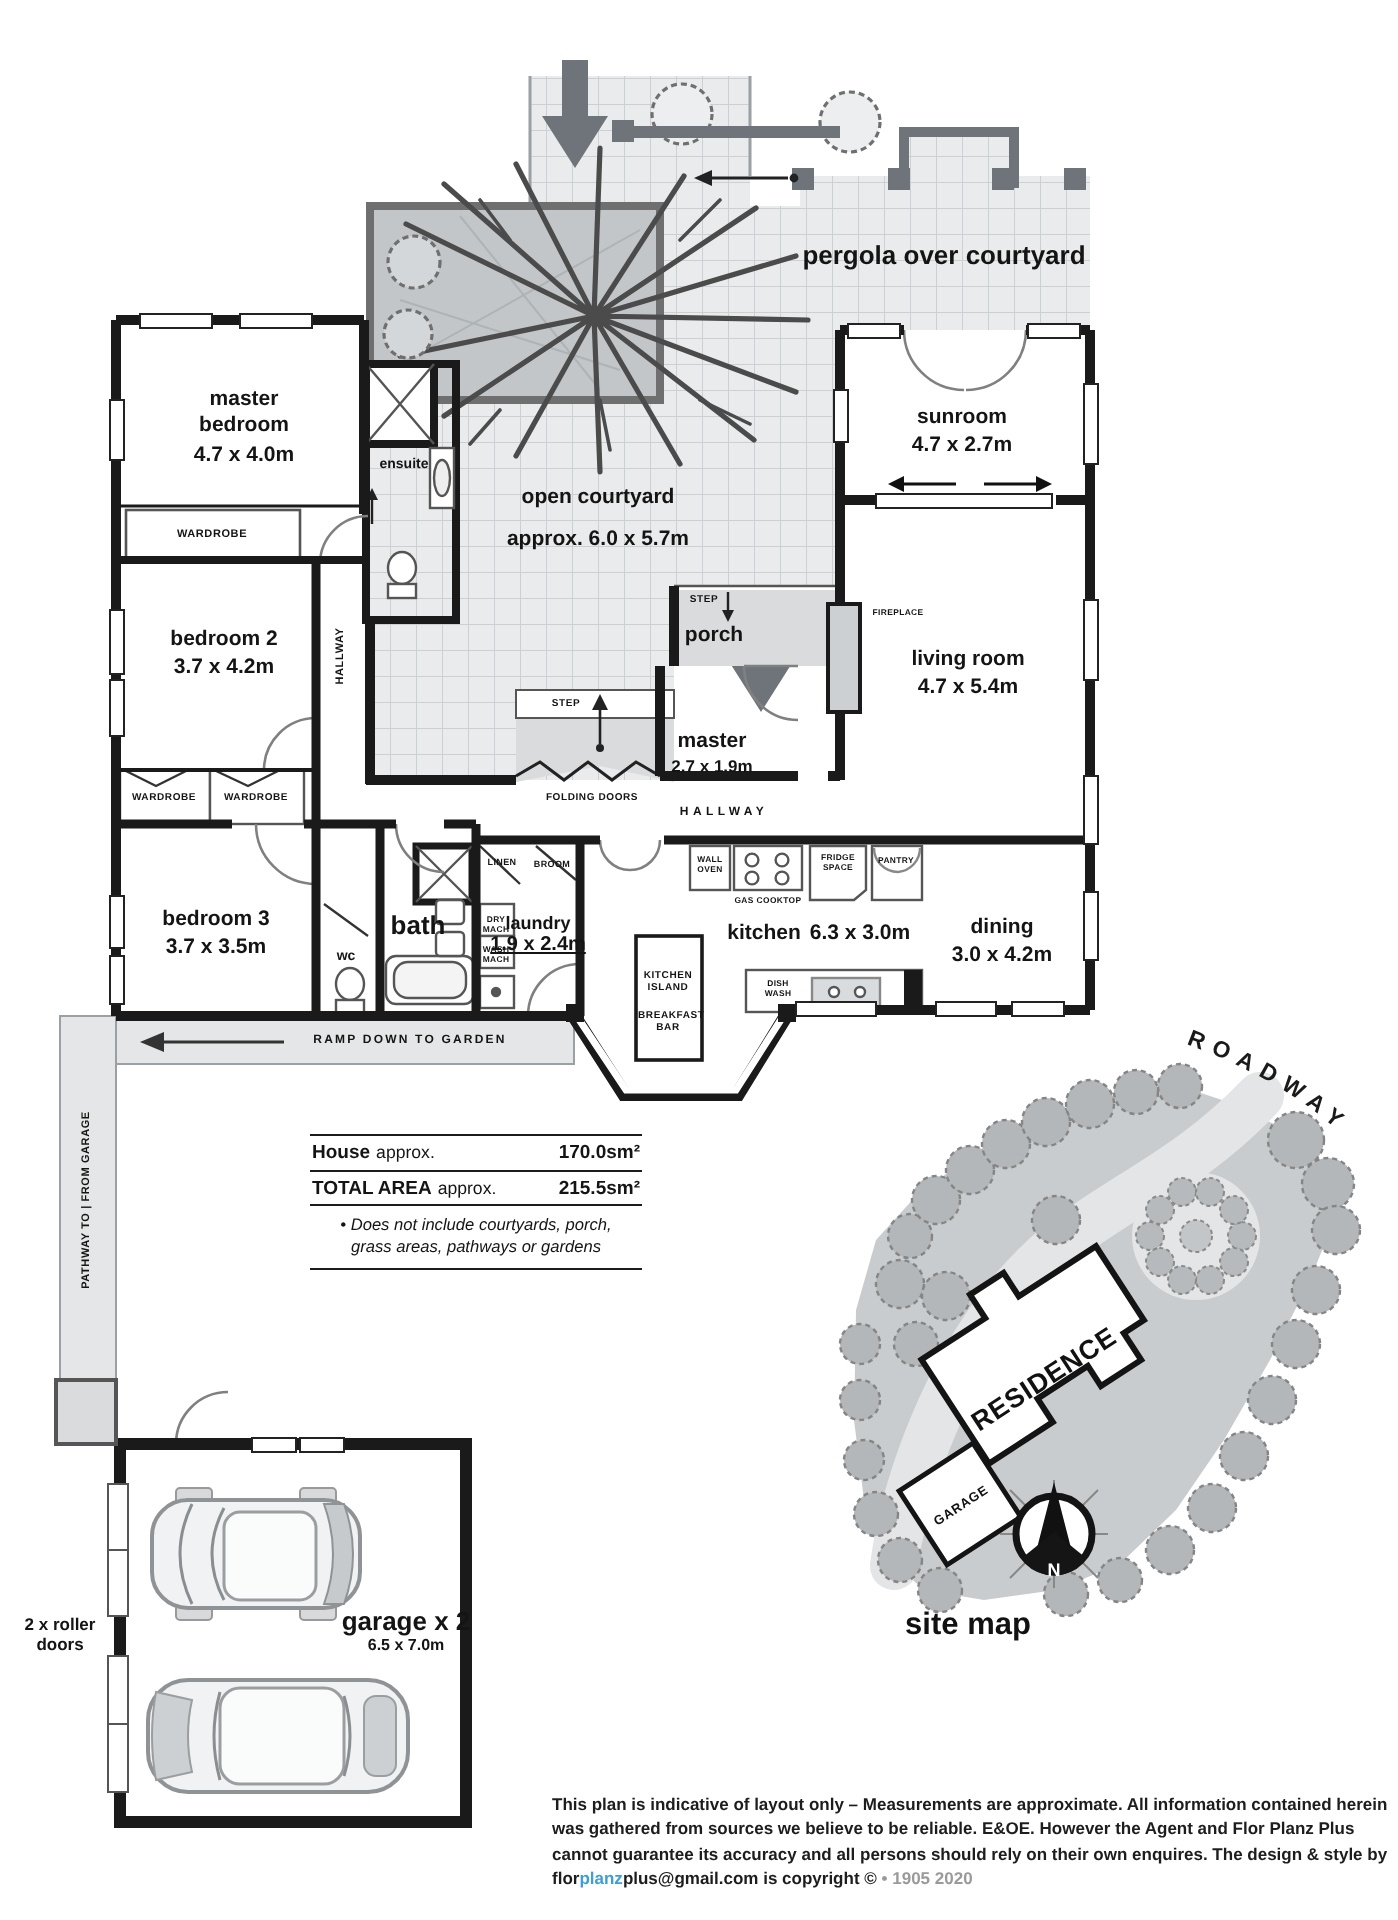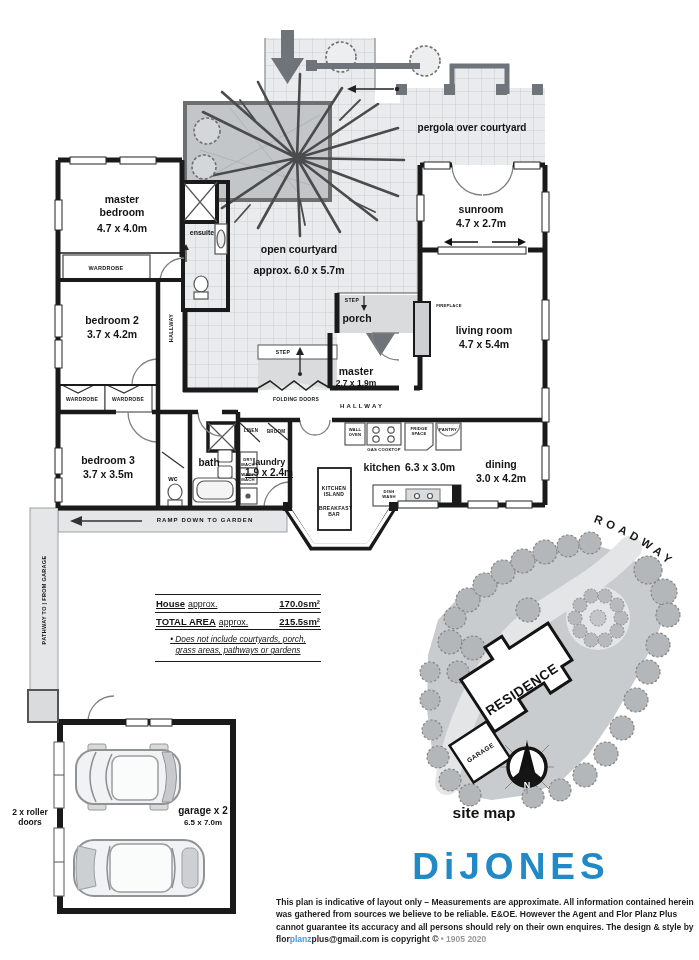--- a/index.html
+++ b/index.html
@@ -1,29 +1,29 @@
 <!DOCTYPE html>
 <html><head>
 <meta charset="utf-8">
 <style>
   html,body{margin:0;padding:0;background:#fff;}
   #page{position:relative;width:699px;height:960px;background:#fff;overflow:hidden;
         font-family:"Liberation Sans",sans-serif;color:#111;}
   #plan-svg{position:absolute;left:0;top:0;width:699px;height:960px;}
   .lbl{position:absolute;transform:translate(-50%,-50%);text-align:center;
        font-weight:700;font-size:10.5px;line-height:1.2;color:#141414;white-space:normal;}
-  .s95{font-size:10px;} .s9{font-size:9px;} .s85{font-size:8.5px;} .s8{font-size:8px;}
+  .s95{font-size:13px;} .s9{font-size:9px;} .s85{font-size:8.5px;} .s8{font-size:8px;}
   .s75{font-size:10px;text-decoration:underline;} .s7{font-size:7px;}
   .s6{font-size:6px;letter-spacing:.4px;} .s55{font-size:5.5px;letter-spacing:.3px;}
   .s5{font-size:5px;letter-spacing:.3px;} .s45{font-size:4.5px;letter-spacing:.2px;}
   .s42{font-size:4.2px;letter-spacing:.2px;}
   .vert{transform:translate(-50%,-50%) rotate(-90deg);}
   .ls2{letter-spacing:2.2px;} .ls1{letter-spacing:1.1px;}
-  .areas{position:absolute;left:155px;top:594px;width:166px;border-top:1.8px solid #1c1c1c;
-         font-size:9.5px;color:#141414;text-decoration:underline;}
+  .areas{position:absolute;left:155px;top:567px;width:166px;border-top:1.8px solid #1c1c1c;
+         font-size:9.5px;color:#141414;}
   .arow{display:flex;justify-content:space-between;align-items:baseline;
         padding:3px 1px 2.5px 1px;border-bottom:1.8px solid #1c1c1c;}
   .arow .nm{font-weight:700;} .arow .q{font-weight:400;font-size:8.8px;margin-left:3px;}
   .arow .val{font-weight:700;margin-left:24px;}
   .anote{font-style:italic;font-size:8.3px;text-align:center;padding:4px 2px 5px 2px;
          border-bottom:1.8px solid #1c1c1c;line-height:1.35;}
   .logo{position:absolute;left:388px;top:846px;width:246px;text-align:center;
         font-size:37px;font-weight:700;letter-spacing:5px;color:#2189c5;}
   .disc{position:absolute;left:276px;top:896px;width:421px;font-size:8.5px;
         font-weight:600;line-height:12.3px;color:#1d1d1d;}
@@ -389,21 +389,20 @@
     <span class="val">215.5sm²</span>
   </div>
   <div class="anote">
     <div>• Does not include courtyards, porch,</div>
     <div>grass areas, pathways or gardens</div>
   </div>
 </div>
 
 <div class="sitecap">site map</div>
 
-<div class="logo">DiJONES</div>
 
 <div class="disc">
   <span>This plan is indicative of layout only  –  Measurements are approximate. All information contained herein was gathered</span>
   <span>from sources we believe to be reliable. E&amp;OE. However the Agent and Flor Planz Plus cannot guarantee its accuracy and</span>
   <span>all persons should rely on their own enquires. The design &amp; style by flor</span><span class="blue">planz</span><span>plus@gmail.com is copyright ©</span>
   <span class="gray">•  1905 2020</span>
 </div>
 
 </div>
 

